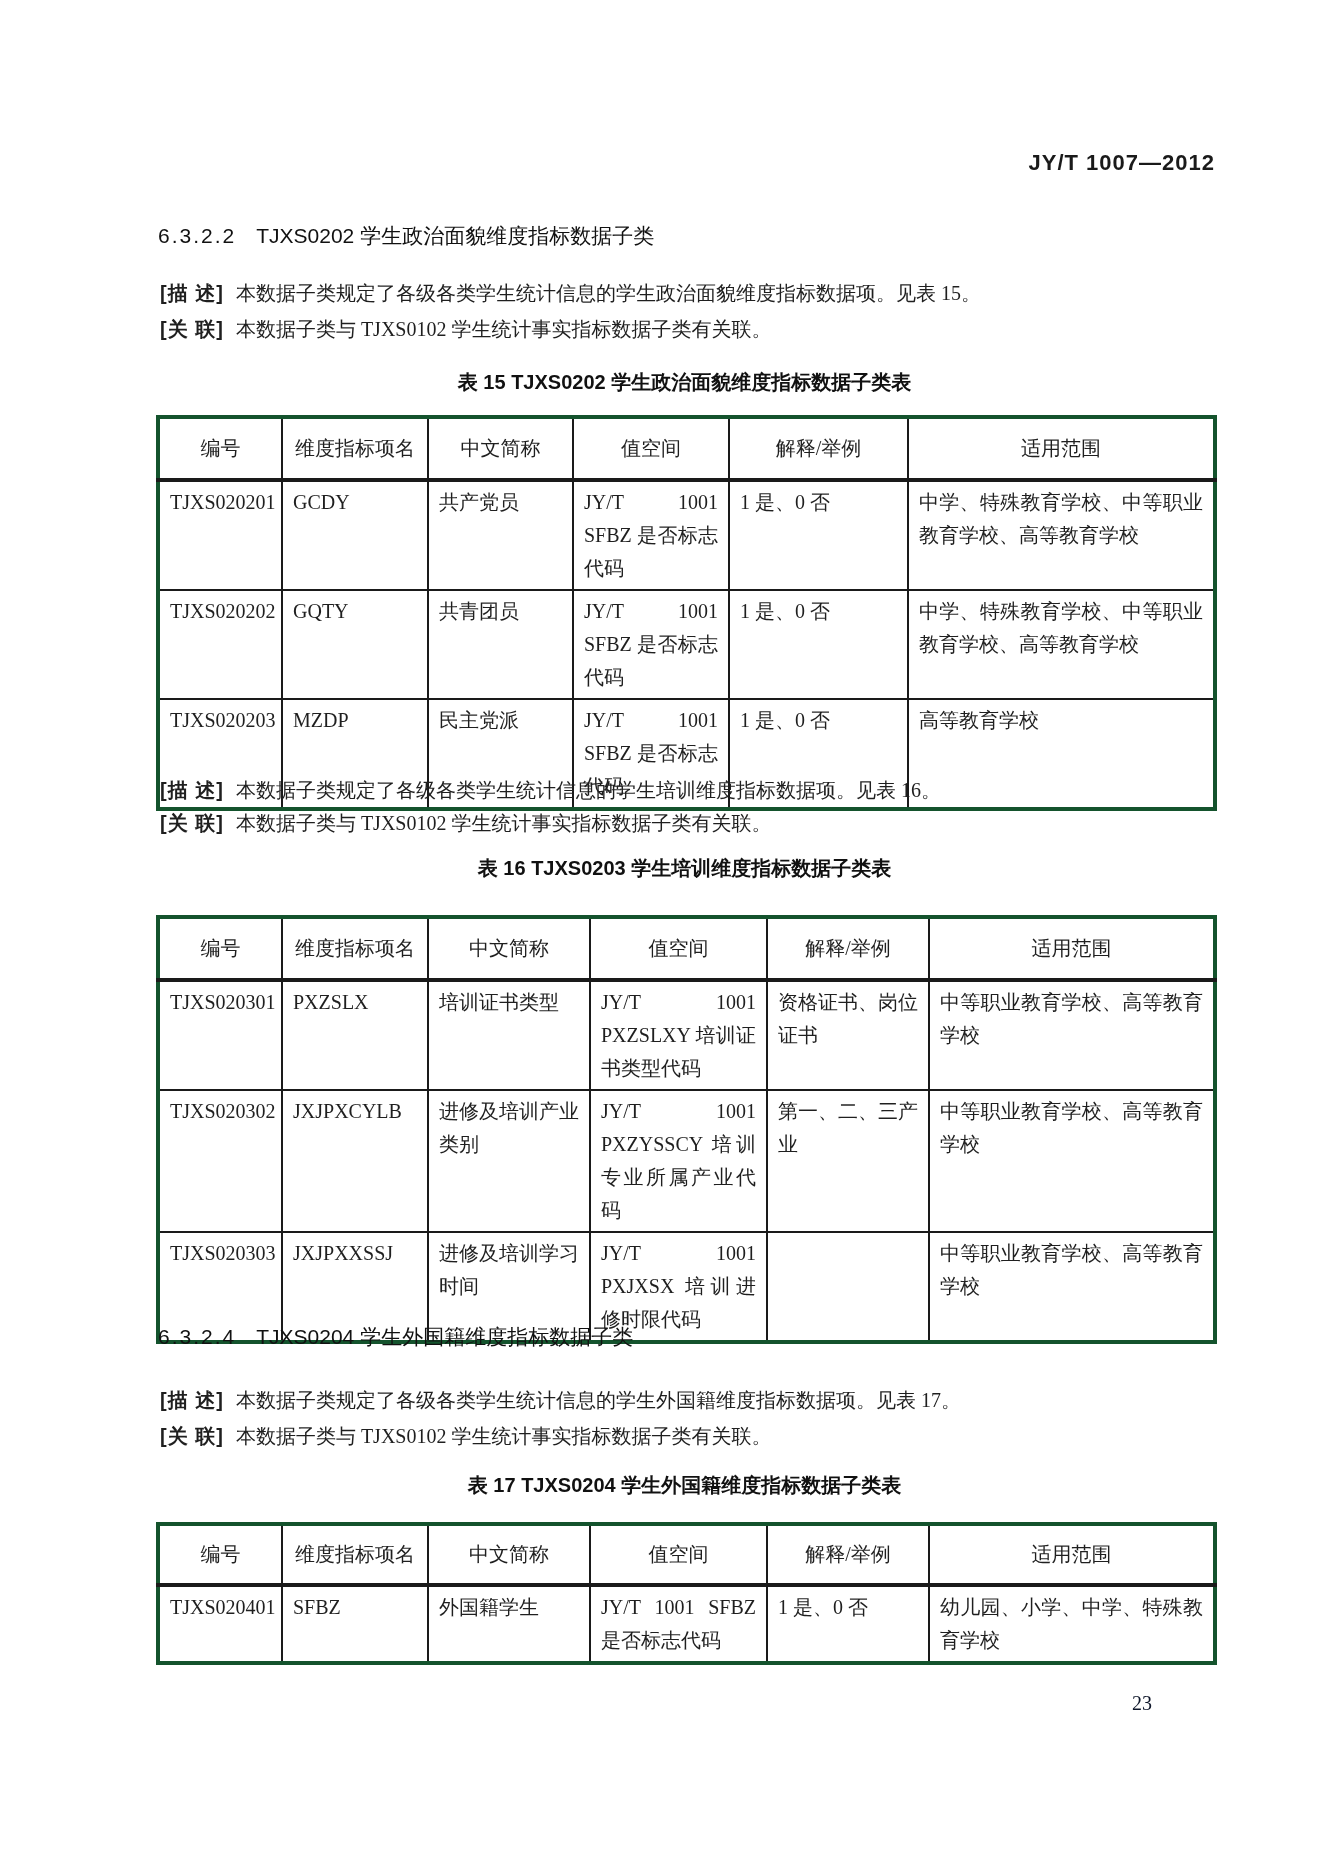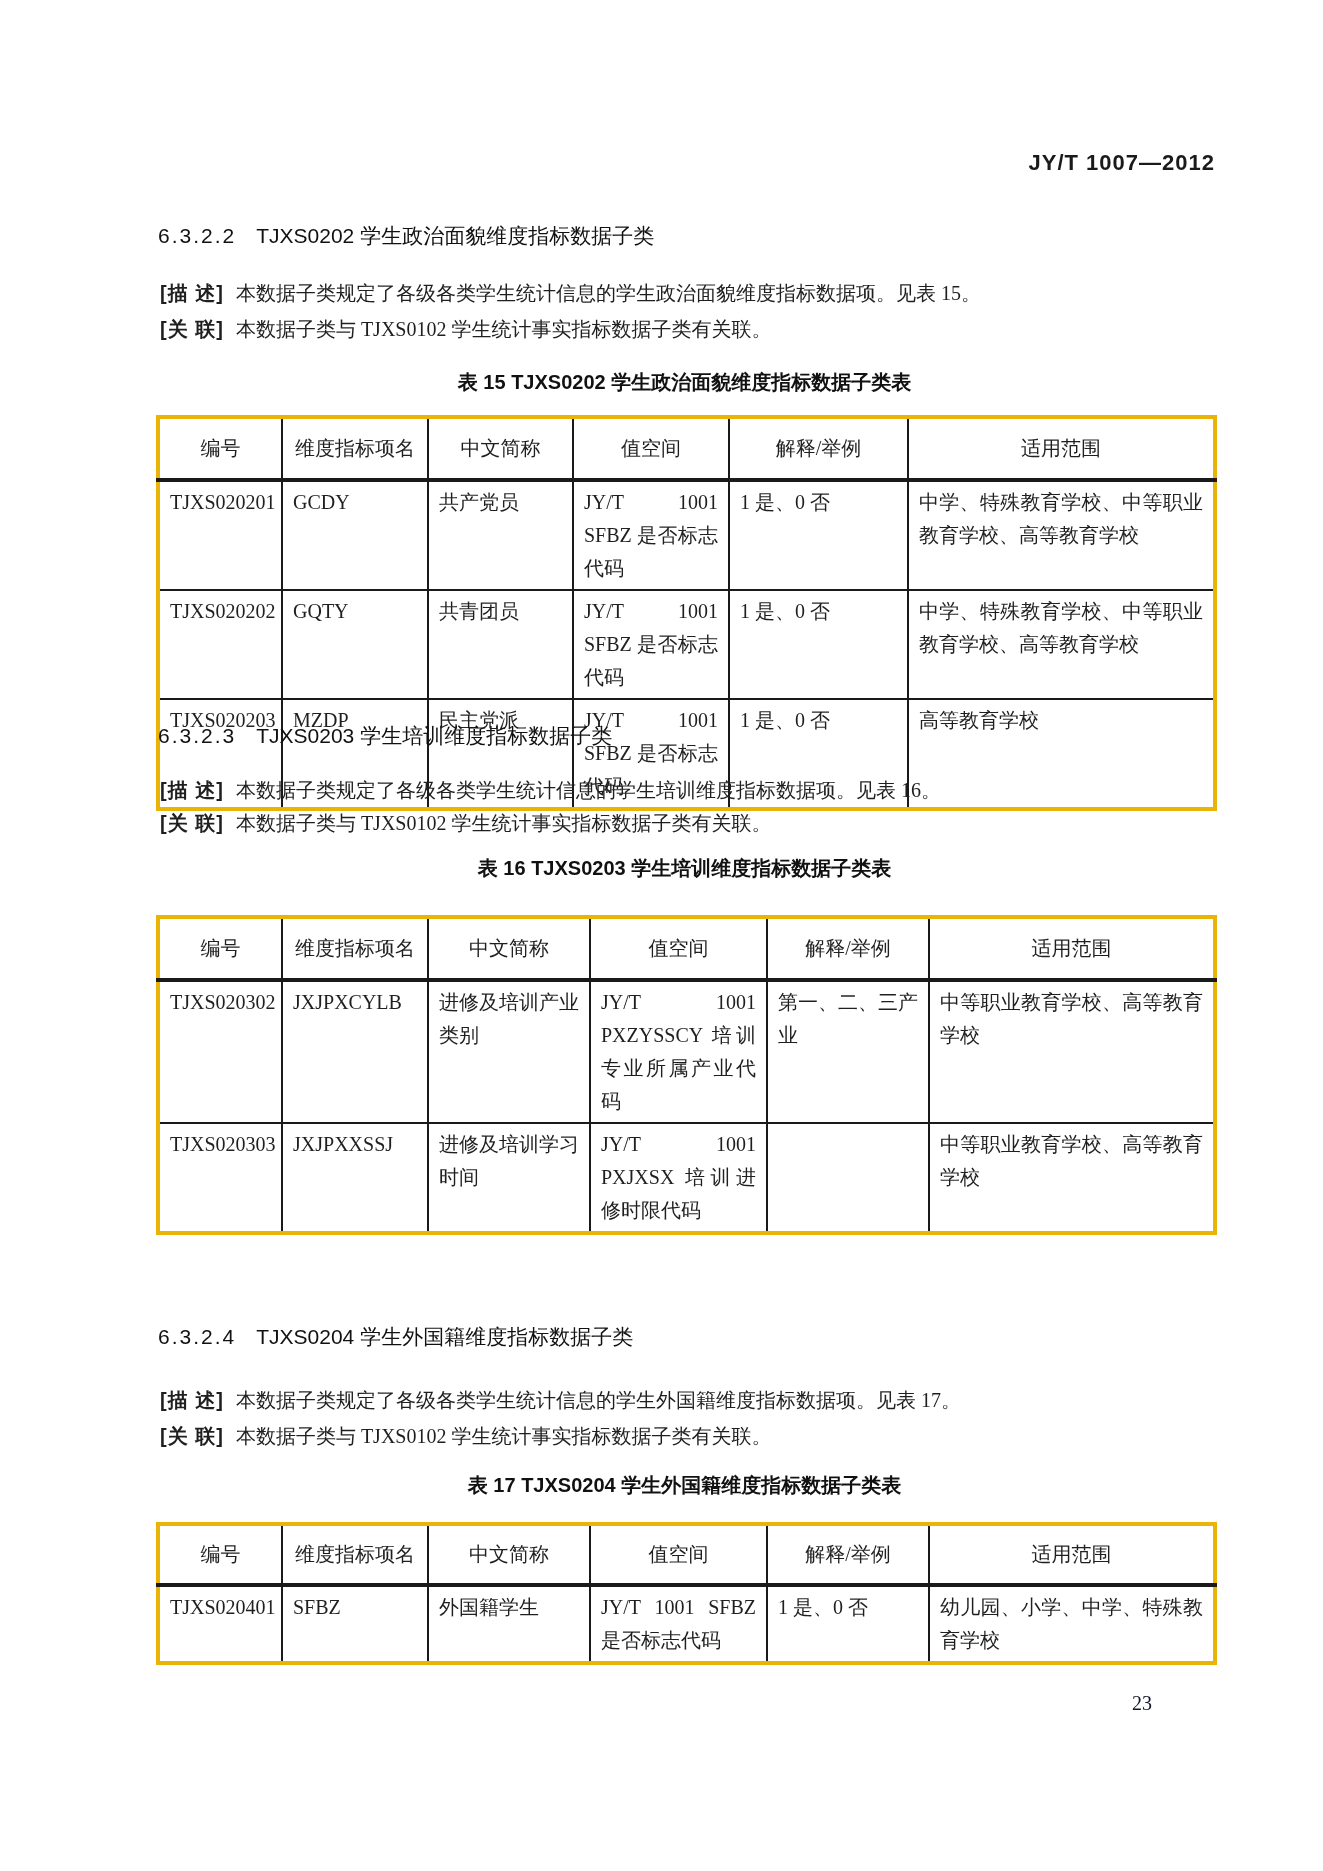--- a/index.html
+++ b/index.html
@@ -69,21 +69,21 @@
     color: #1f1f1f;
     background: #fff;
   }
   table.data-tbl th, table.data-tbl td {
     border: 2px solid #1a1a1a;
     padding: 4px 10px;
     line-height: 33px;
     vertical-align: top;
     overflow: hidden;
   }
-  table.data-tbl { border: 4px solid #eab308; }
+  table.data-tbl { border: 4px solid #14532d; }
   table.data-tbl thead th {
     border-bottom: 4px solid #1a1a1a;
     text-align: center;
     vertical-align: middle;
     font-weight: normal;
     padding: 4px 4px;
   }
   table.data-tbl td.justify { text-align: justify; text-justify: inter-ideograph; }
 
   
@@ -165,23 +165,20 @@
         <td>TJXS020203</td>
         <td>MZDP</td>
         <td>民主党派</td>
         <td class="justify">JY/T 1001 SFBZ 是否标志代码</td>
         <td>1 是、0 否</td>
         <td class="justify">高等教育学校</td>
       </tr>
     </tbody>
   </table>
 
-  <div class="abs sec-heading" style="top:722px">
-    <span class="sec-num">6.3.2.3</span><span>TJXS0203 学生培训维度指标数据子类</span>
-  </div>
   <div class="abs para" style="top:777px">
     <span class="bracket-label">[描 述]</span><span>本数据子类规定了各级各类学生统计信息的学生培训维度指标数据项。见表 16。</span>
   </div>
   <div class="abs para" style="top:810px">
     <span class="bracket-label">[关 联]</span><span>本数据子类与 TJXS0102 学生统计事实指标数据子类有关联。</span>
   </div>
   <div class="abs tbl-caption" style="top:855px">表 16 TJXS0203 学生培训维度指标数据子类表</div>
 
   <table id="t16" class="abs data-tbl" style="top:915px">
     <colgroup>
@@ -197,20 +194,28 @@
         <th>编号</th>
         <th>维度指标项名</th>
         <th>中文简称</th>
         <th>值空间</th>
         <th>解释/举例</th>
         <th>适用范围</th>
       </tr>
     </thead>
     <tbody>
       <tr>
+        <td>TJXS020301</td>
+        <td>PXZSLX</td>
+        <td class="justify">培训证书类型</td>
+        <td class="justify">JY/T 1001 PXZSLXY 培训证书类型代码</td>
+        <td class="justify">资格证书、岗位证书</td>
+        <td class="justify">中等职业教育学校、高等教育学校</td>
+      </tr>
+      <tr>
         <td>TJXS020302</td>
         <td>JXJPXCYLB</td>
         <td class="justify">进修及培训产业类别</td>
         <td class="justify">JY/T 1001 PXZYSSCY 培训专业所属产业代码</td>
         <td class="justify">第一、二、三产业</td>
         <td class="justify">中等职业教育学校、高等教育学校</td>
       </tr>
       <tr>
         <td>TJXS020303</td>
         <td>JXJPXXSSJ</td>

